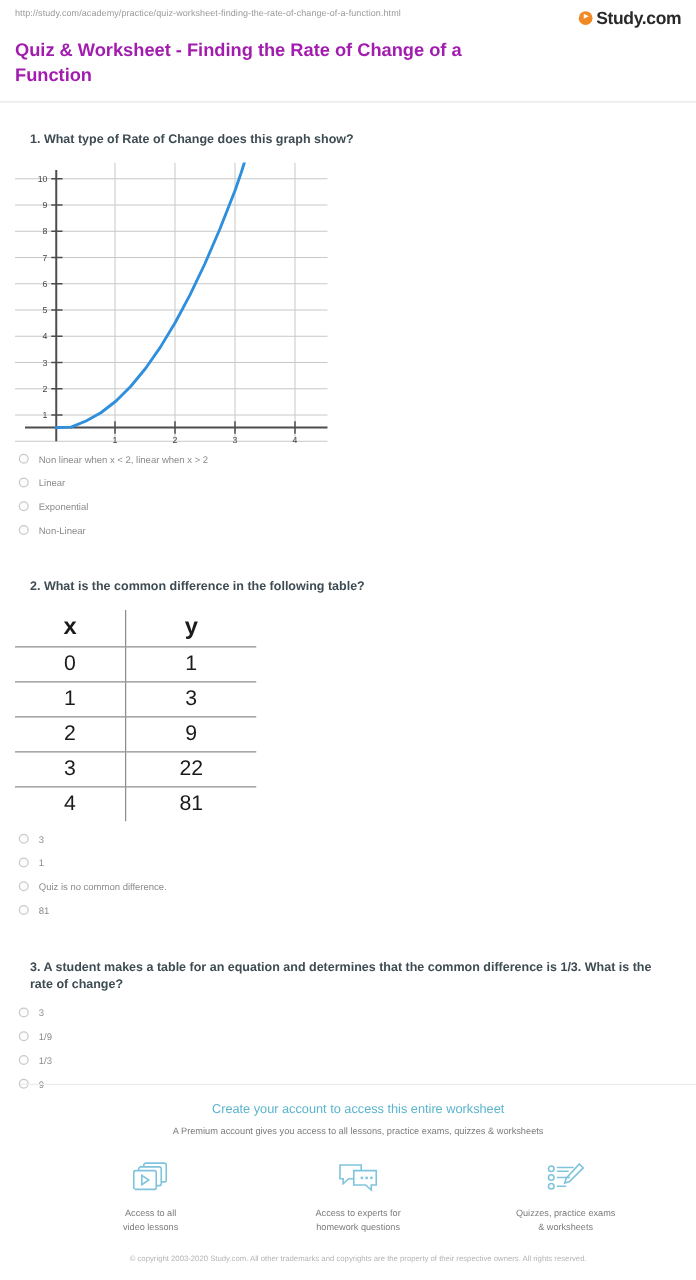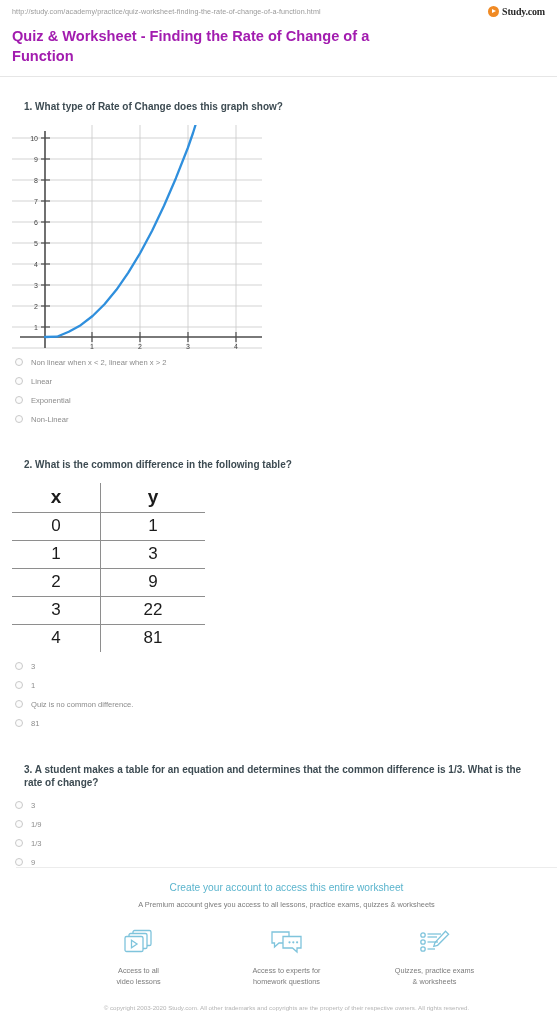--- a/index.html
+++ b/index.html
@@ -17,21 +17,21 @@
   .page {
     position: relative;
     width: 557px;
     height: 1024px;
     box-sizing: border-box;
   }
 
   
   .topbar {
     display: flex;
-    align-items: center;
+    align-items: flex-start;
     justify-content: space-between;
     padding: 6px 12px 0 12px;
   }
   .url {
     font-size: 7.2px;
     color: #9a9a9a;
     letter-spacing: 0.01em;
     line-height: 10px;
     white-space: nowrap;
   }
@@ -53,25 +53,24 @@
   .logo-mark::after {
     content: "";
     position: absolute;
     left: 4px;
     top: 2.8px;
     border-left: 4.4px solid #ffffff;
     border-top: 2.7px solid transparent;
     border-bottom: 2.7px solid transparent;
   }
   .logo-text {
-    font-size: 10px;
+    font-size: 14px;
     font-weight: bold;
     color: #2a2a2a;
     letter-spacing: -0.02em;
-    font-family: Liberation Serif, serif;
   }
 
   
   .title-wrap {
     padding: 9px 12px 10px 12px;
     border-bottom: 1px solid #e6e6e6;
   }
   .title {
     font-size: 14.6px;
     font-weight: bold;
@@ -171,21 +170,21 @@
   }
   .footer-sub {
     font-size: 7.4px;
     color: #7b7b7b;
     margin-top: 4px;
     line-height: 11px;
   }
   .perks {
     display: flex;
     justify-content: center;
-    gap: 38px;
+    gap: 56px;
     margin-top: 16px;
   }
   .perk {
     width: 110px;
     text-align: center;
   }
   .perk-icon {
     height: 34px;
     display: flex;
     align-items: center;

